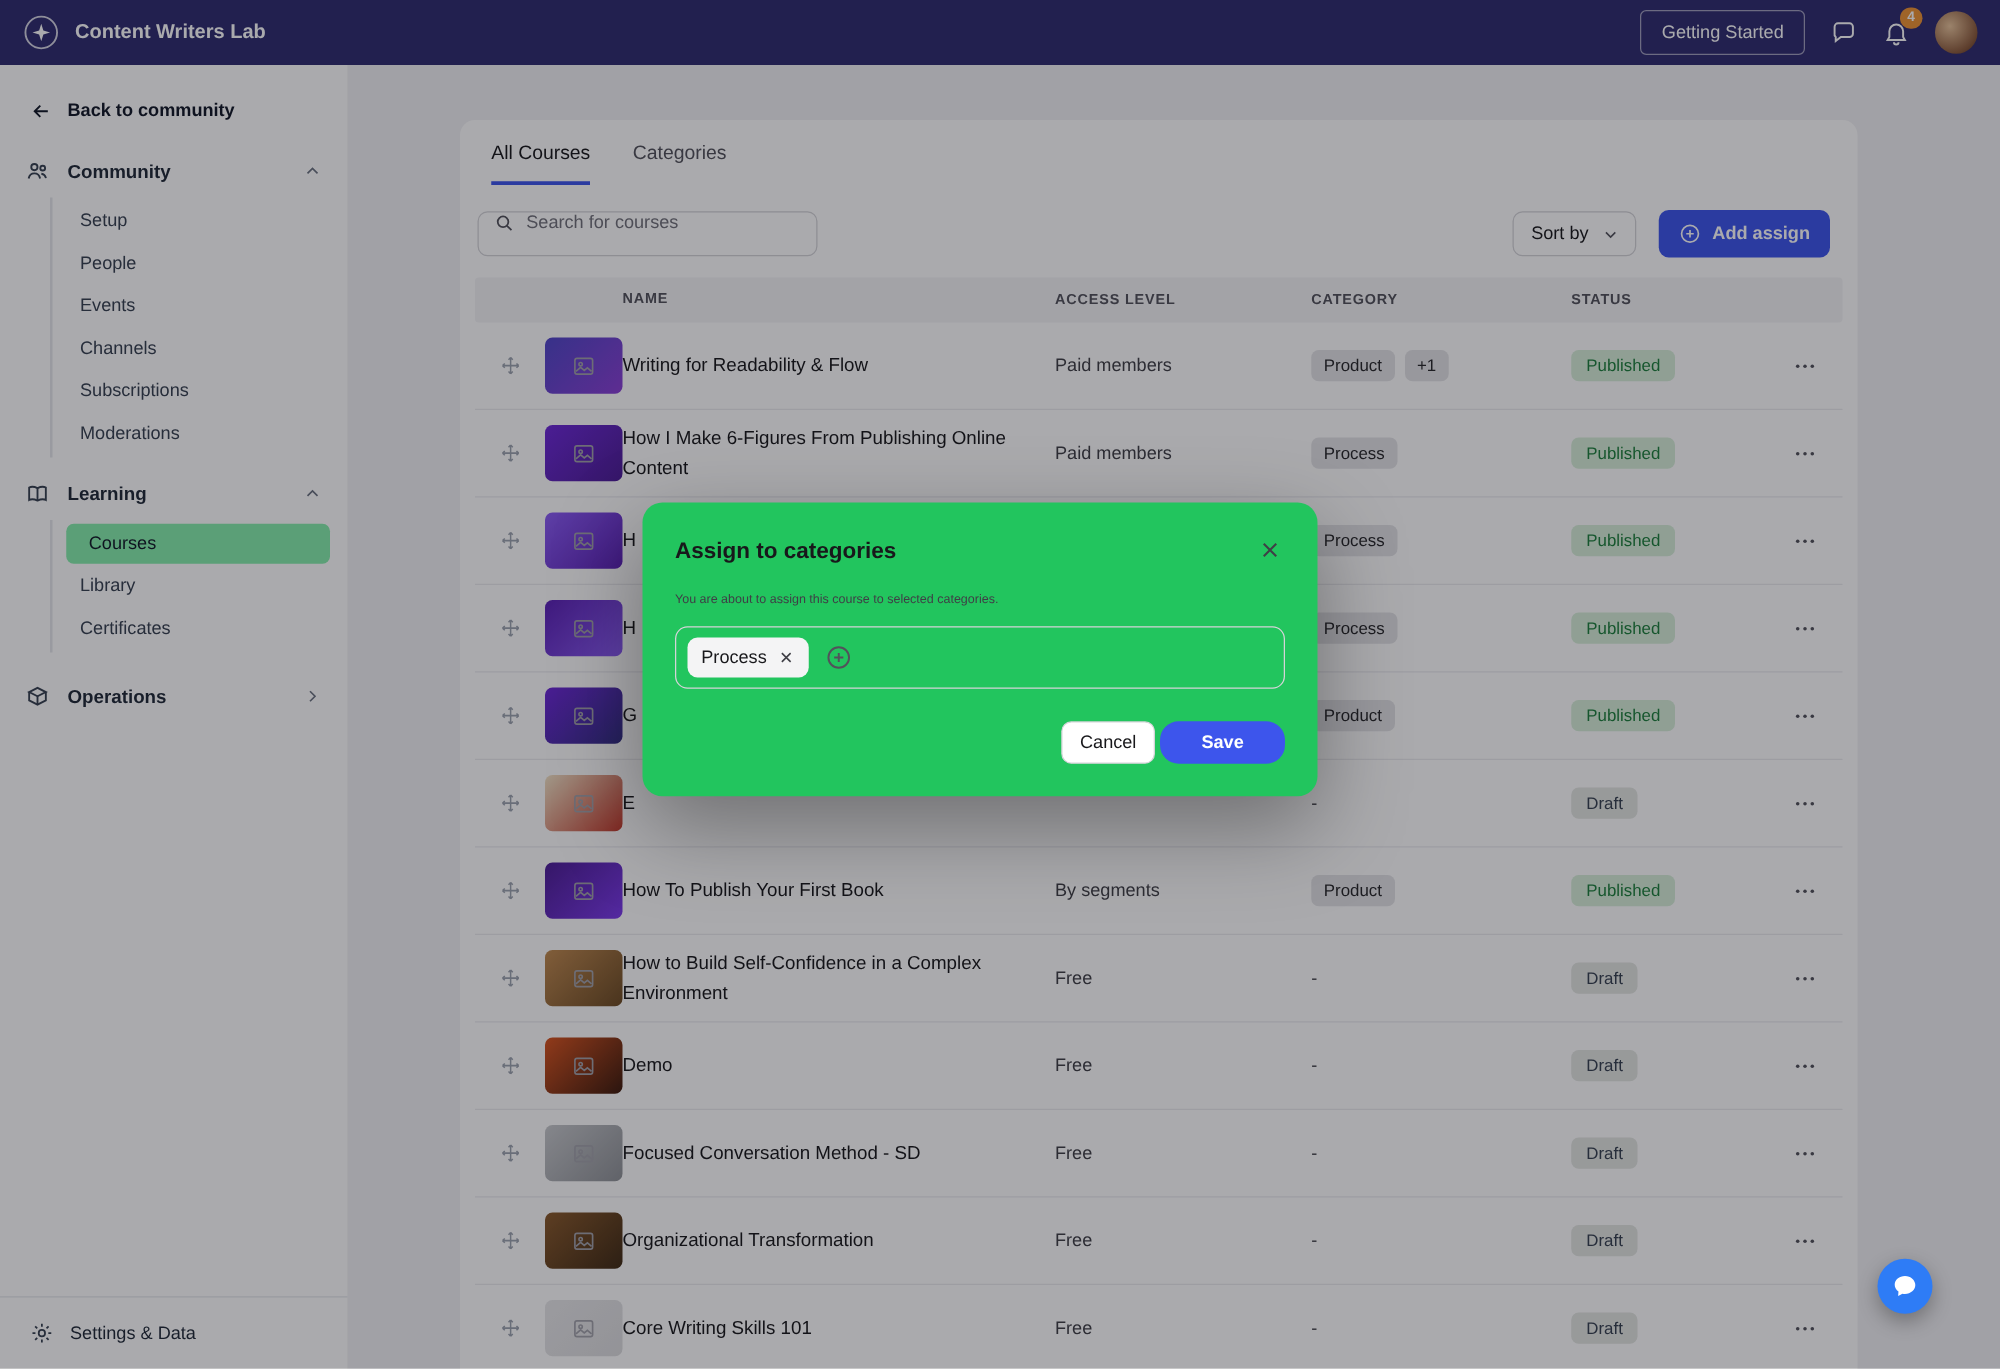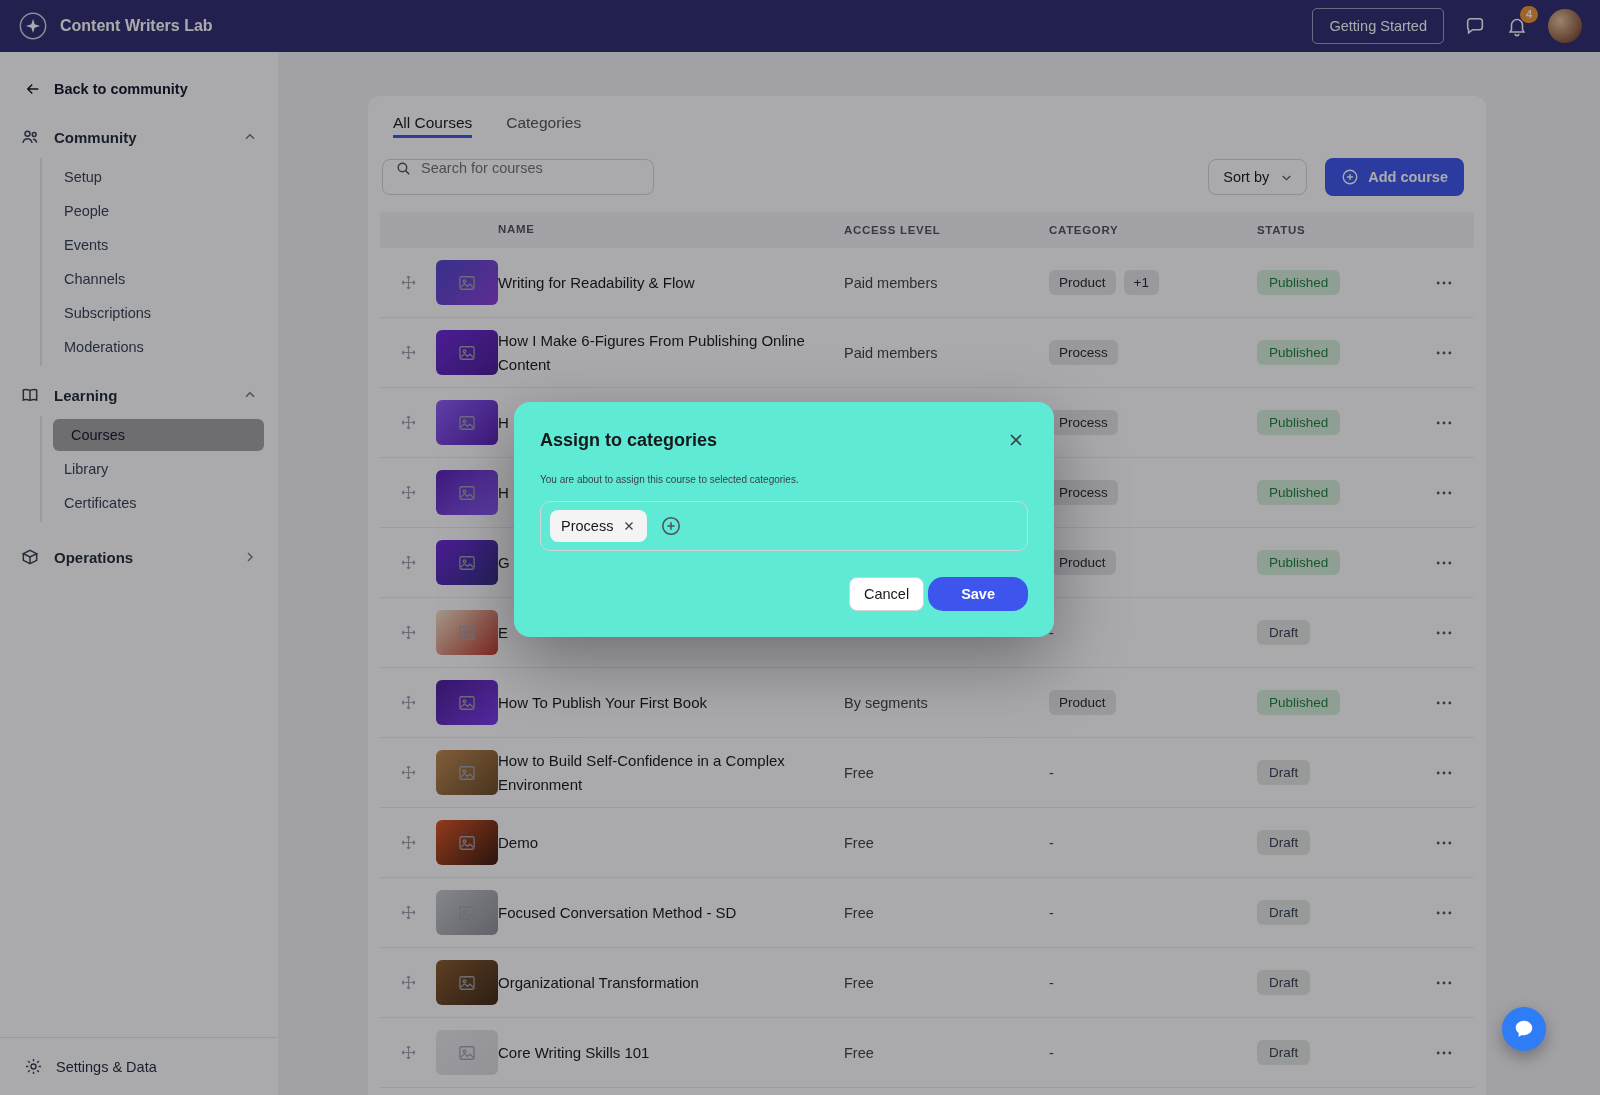--- a/index.html
+++ b/index.html
@@ -35,30 +35,30 @@
   
   .sidebar {
     position:absolute; top:52px; left:0; width:278px; bottom:0; background:#fff;
     display:flex; flex-direction:column; z-index:5;
   }
   .back-row { display:flex; align-items:center; gap:12px; padding:28px 24px 18px; font-size:14.5px; font-weight:700; color:#111827; cursor:pointer; }
   .sec-head { display:flex; align-items:center; gap:14px; padding:11px 20px; font-size:15px; font-weight:700; color:#1f2937; cursor:pointer; }
   .sec-head .chev { margin-left:auto; color:#6b7280; display:flex; }
   .sub-list { margin:0 0 8px 40px; border-left:2px solid #e5e7eb; padding:1px 0; }
   .sub-item { margin:2px 14px 2px 11px; padding:8px 11px; border-radius:6px; font-size:14.5px; color:#374151; cursor:pointer; }
-  .sub-item.selected { background:#a3a3a3; color:#111827; font-weight:500;padding-left:18px; }
+  .sub-item.selected { background:#86efac; color:#111827; font-weight:500;padding-left:18px; }
   .side-footer { margin-top:auto; border-top:1px solid #e5e7eb; padding:19px 24px; display:flex; align-items:center; gap:13px; font-size:14.5px; font-weight:500; color:#1f2937; cursor:pointer; }
   
   .main { position:absolute; top:52px; left:278px; right:0; bottom:0; background:#f2f2f4; overflow:hidden; }
   .card {
     position:absolute; left:90px; top:44px; width:1118px; min-height:1200px;
     background:#fff; border-radius:12px; padding:18px 0 0;
   }
   .tabs { display:flex; gap:34px; padding:0 25px; }
-  .tab { font-size:15.5px; color:#52525b; padding-bottom:3px; cursor:pointer; border-bottom:3px solid transparent; }
+  .tab { font-size:15.5px; color:#52525b; padding-bottom:13px; cursor:pointer; border-bottom:3px solid transparent; }
   .tab.active { color:#18181b; font-weight:500; border-bottom-color:var(--accent,#3d55ec); }
   .controls { display:flex; align-items:center; padding:20px 22px 0 14px; }
   .search-box {
     display:flex; align-items:flex-start; gap:9px; width:272px; height:36px;
     border:1px solid #d4d4d8; border-radius:8px; padding:0 12px; background:#fff;
   }
   .search-box input { border:0; outline:0; font-size:14.5px; width:100%; font-family:inherit; color:#18181b; background:transparent; }
   .search-box input::placeholder { color:#71717a; }
   .ctrl-right { margin-left:auto; display:flex; align-items:center; gap:18px; }
   .sort-btn {
@@ -91,21 +91,21 @@
     padding:5px 10px; border-radius:6px; white-space:nowrap;
   }
   .pill { display:inline-block; font-size:13.5px; font-weight:500; padding:5px 12px; border-radius:6px; }
   .pill.published { background:var(--published-bg,#d7efd9); color:var(--published-text,#1d7f3c); }
   .pill.draft { background:var(--draft-bg,#e3e6e2); color:#374151; }
   .ph-icon { color:#a1a1aa; display:flex; }
   
   .overlay { position:absolute; inset:0; background:rgba(12,12,20,.35); z-index:50; }
   .modal {
     position:absolute; left:514px; top:402px; width:540px; z-index:60;
-    background:#5eead4; border-radius:16px; padding:26px 26px 26px;
+    background:#22c55e; border-radius:16px; padding:26px 26px 26px;
     box-shadow:0 24px 70px rgba(0,0,0,.35);
   }
   .modal-head { display:flex; align-items:center; }
   .modal-title { font-size:18px; font-weight:700; color:#18181b; }
   .modal-close { margin-left:auto; display:flex; cursor:pointer; color:#3f3f46; background:none; border:0; padding:2px; }
   .modal-desc { margin-top:22px; font-size:10px; color:#3f3f46; }
   .modal-input {
     margin-top:16px; border:1px solid #d4d4d8; border-radius:10px; min-height:50px;
     display:flex; align-items:center; gap:13px; padding:8px 9px; cursor:text;
   }
@@ -271,21 +271,21 @@
               </svg>
           </span>
         </div>
         <button class="btn-primary">
           <span style="display:flex">
             <svg width="18" height="18" viewBox="0 0 24 24" fill="none" stroke="#fff" stroke-width="1.8">
                 <circle cx="12" cy="12" r="9"></circle>
                 <path d="M12 8v8M8 12h8"></path>
               </svg>
           </span>
-          <span>Add course</span>
+          <span>Add assign</span>
         </button>
       </div>
     </div>
 
     <div class="table-wrap">
       <div class="thead">
         <span class="h-lead"></span>
         <span class="c-name">NAME</span>
         <span class="c-access" style="font-size:11.5px;color:#52525b">ACCESS LEVEL</span>
         <span class="c-cat" style="font-size:11.5px;color:#52525b">CATEGORY</span>

